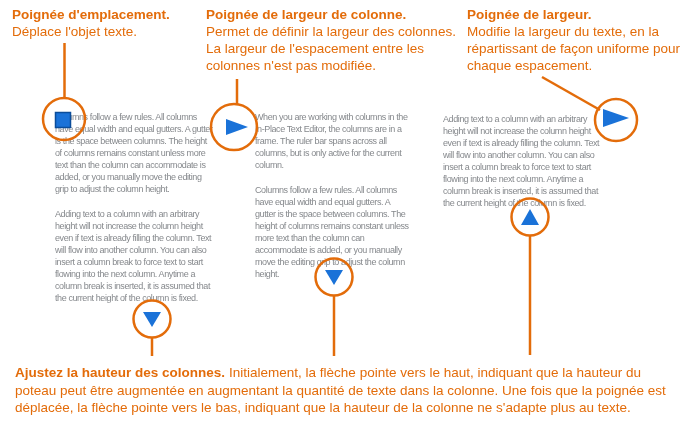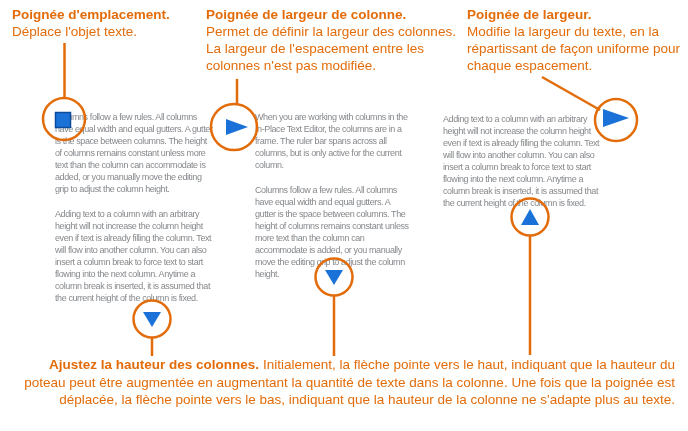--- a/index.html
+++ b/index.html
@@ -8,21 +8,21 @@
     font-family:"Liberation Sans","DejaVu Sans",sans-serif;
   }
   
   .ann{position:absolute;color:#e36c0a;font-size:13.5px;line-height:17px;}
   .ann-title{font-weight:bold;}
   .ann1{left:12px;top:6px;width:190px;}
   .ann2{left:206px;top:6px;width:250px;}
   .ann3{left:467px;top:6px;width:230px;}
   .bottom-ann{position:absolute;left:3px;top:352px;width:676px;color:#e36c0a;
     font-size:13.5px;line-height:17.5px;}
-  .bottom-ann p{margin:4px;text-align:right;}
+  .bottom-ann p{margin:12px;}
   .bottom-ann b{margin-right:4px;}
   
   .col{position:absolute;color:#85888c;font-size:9px;line-height:12px;
     letter-spacing:-0.4px;}
   .col p{margin:0 0 13px 0;}
   .col1{left:55px;top:111px;width:160px;}
   .col2{left:255px;top:111px;width:155px;}
   .col3{left:443px;top:113px;width:157px;}
   
   .overlay{position:absolute;left:0;top:0;width:688px;height:431px;pointer-events:none;}

